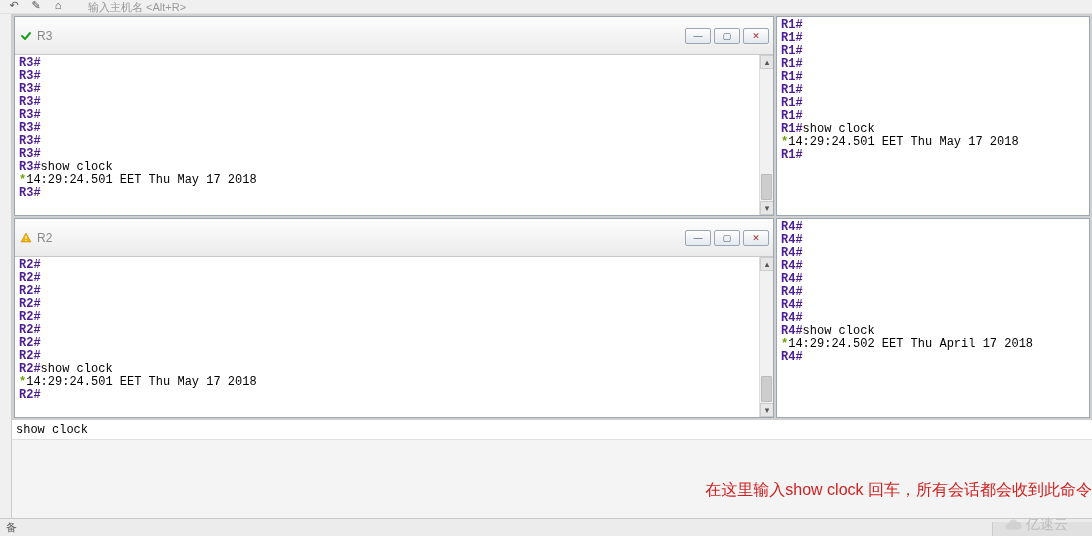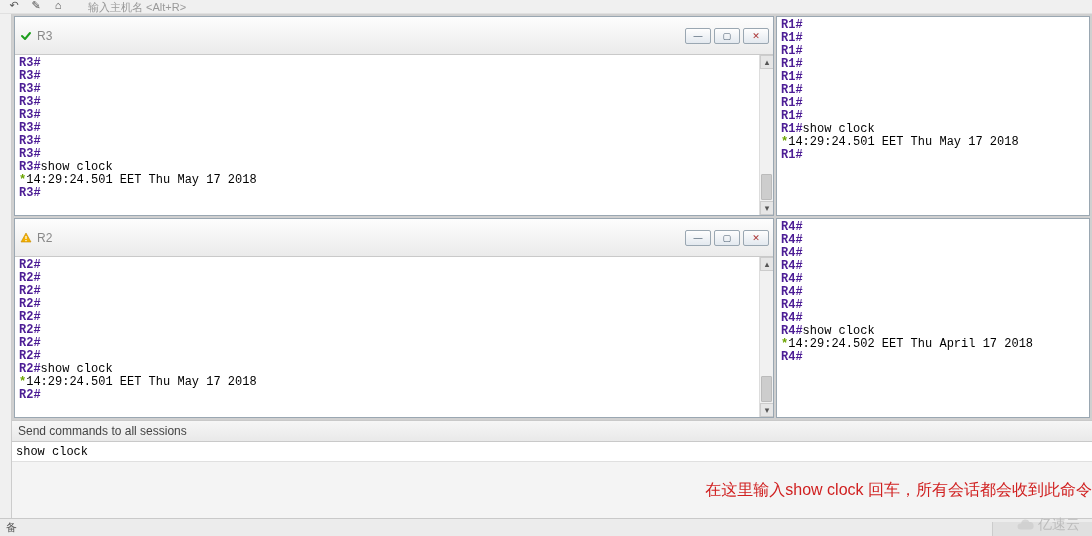--- a/index.html
+++ b/index.html
@@ -191,21 +191,21 @@
   }
   .statusbar .scroll-end {
     position: absolute;
     right: 0; bottom: 0;
     width: 100px; height: 14px;
     background: #e0e0e0;
     border-left: 1px solid #ccc;
   }
   .watermark {
     position: absolute;
-    right: 12px; bottom: 2px;
+    right: 24px; bottom: 2px;
     color: #bcbcbc;
     font-size: 14px;
     display: flex; align-items: flex-start; gap: 4px;
     font-family: "Microsoft YaHei", sans-serif;
   }
   .watermark svg { opacity: .6; }
 </style>
 </head>
 <body>
 
@@ -322,21 +322,20 @@
 <span class="prompt">R4#</span><span>show clock</span>
 <span class="ts-mark">*</span><span>14:29:24.502 EET Thu April 17 2018</span>
 <span class="prompt">R4#</span></div>
       </div>
     </div>
 
   </div>
 </div>
 
 <div class="send-section">
-  <div class="send-header">Send commands to all sessions</div>
   <div class="send-input-row">
     <input class="send-input" value="show clock" style="">
   </div>
 </div>
 
 <div class="annotation">在这里输入show clock 回车，所有会话都会收到此命令</div>
 
 <div class="statusbar">
   <span>备</span>
   <div class="scroll-end"></div>

